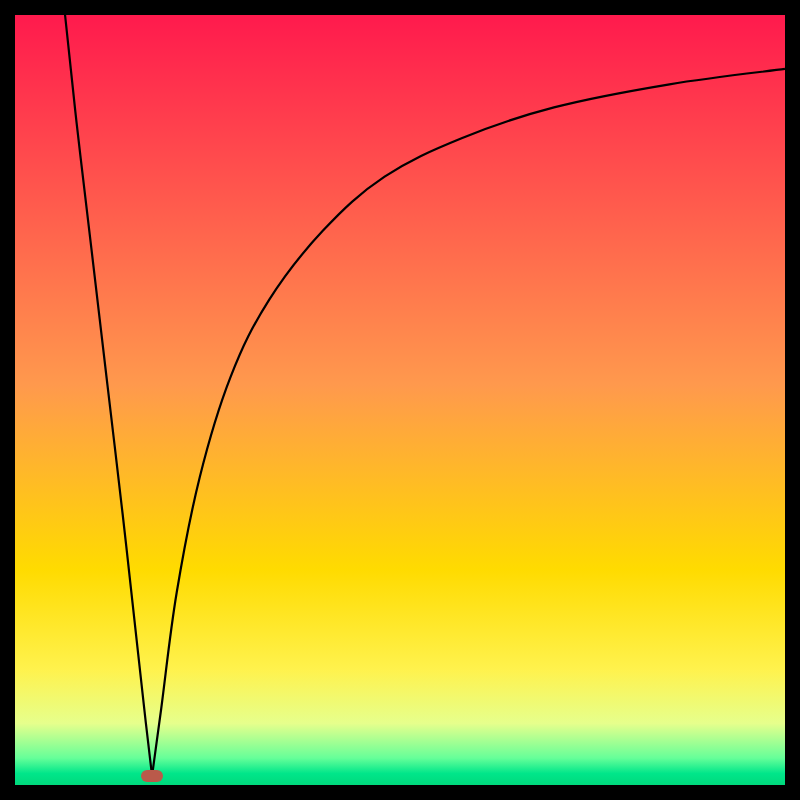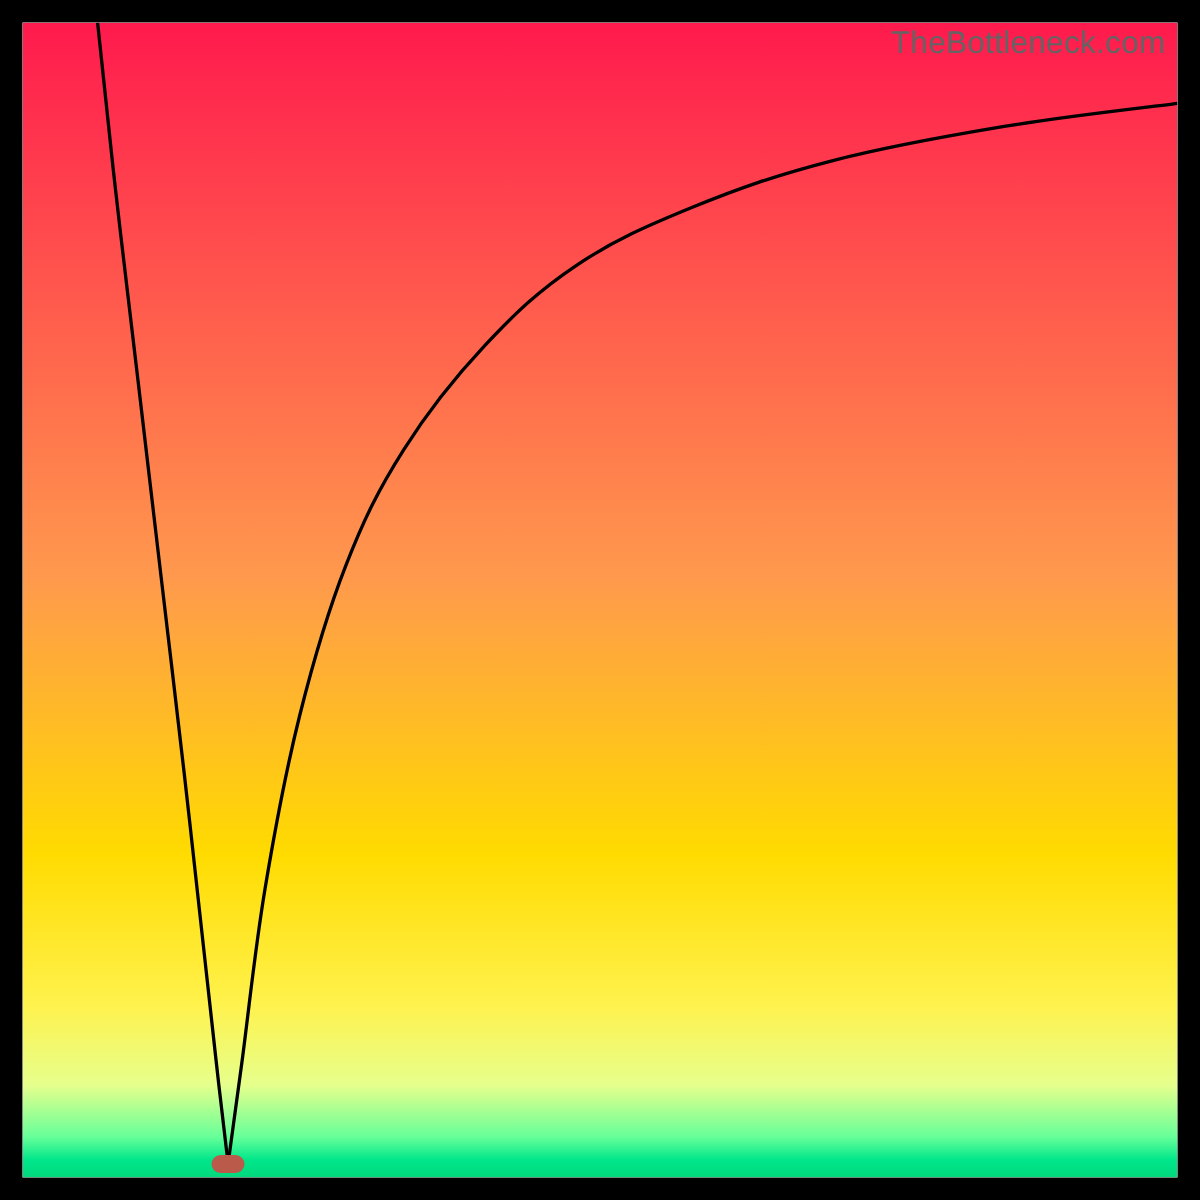--- a/index.html
+++ b/index.html
@@ -64,14 +64,13 @@
             <stop offset="98.5%" stop-color="#00e68a"></stop>
             <stop offset="100%" stop-color="#00d97c"></stop>
           </linearGradient>
       </defs>
       <rect x="0" y="0" width="770" height="770" fill="url(#bg-grad)"></rect>
       <path id="curve-left" stroke="#000" stroke-width="2.2" fill="none" d="M 50.050000000000004 0 C 52.129000000000005 19.403999999999993, 56.749 64.83399999999995, 61.6 107.79999999999995 C 66.451 150.76599999999996, 71.456 191.57600000000005, 77 238.70000000000005 C 82.544 285.82400000000007, 86.856 322.476, 92.39999999999999 369.59999999999997 C 97.94399999999999 416.72399999999993, 102.25600000000001 451.99, 107.80000000000001 500.5 C 113.34400000000001 549.01, 119.042 601.678, 123.2 639.1 C 127.358 676.522, 128.4052 686.5011999999999, 130.9 708.4 C 133.3948 730.2988, 135.9512 751.3352, 137.06 760.76"></path>
       <path id="curve-right" stroke="#000" stroke-width="2.2" fill="none" d="M 137.06 760.76 C 138.7232 748.5631999999999, 141.8648 725.9868, 146.3 693 C 150.73520000000002 660.0132, 154.76999999999998 619.08, 161.7 577.5 C 168.63 535.92, 175.09799999999998 500.808, 184.79999999999998 462 C 194.50199999999998 423.192, 203.126 393.77799999999996, 215.60000000000002 361.9 C 228.07400000000004 330.022, 237.46800000000002 311.234, 254.10000000000002 284.9 C 270.732 258.566, 287.21000000000004 237.77600000000004, 308 215.60000000000002 C 328.78999999999996 193.424, 344.652 178.33199999999994, 369.59999999999997 161.69999999999993 C 394.54799999999994 145.06799999999993, 416.10799999999995 135.67400000000004, 446.59999999999997 123.20000000000005 C 477.092 110.72600000000006, 501.578 102.10199999999999, 539 92.39999999999998 C 576.422 82.69799999999996, 612.92 76.22999999999996, 654.5 69.29999999999995 C 696.08 62.369999999999955, 749.21 56.671999999999976, 770 53.89999999999998"></path>
     </svg>
     <div id="min-marker" class="marker" style="left: 137.06px; top: 760.76px; background: rgb(186, 90, 74);"></div>
   </div>
-  <div class="watermark">TheBottleneck.com</div>
 </div>
 
 </body></html>

